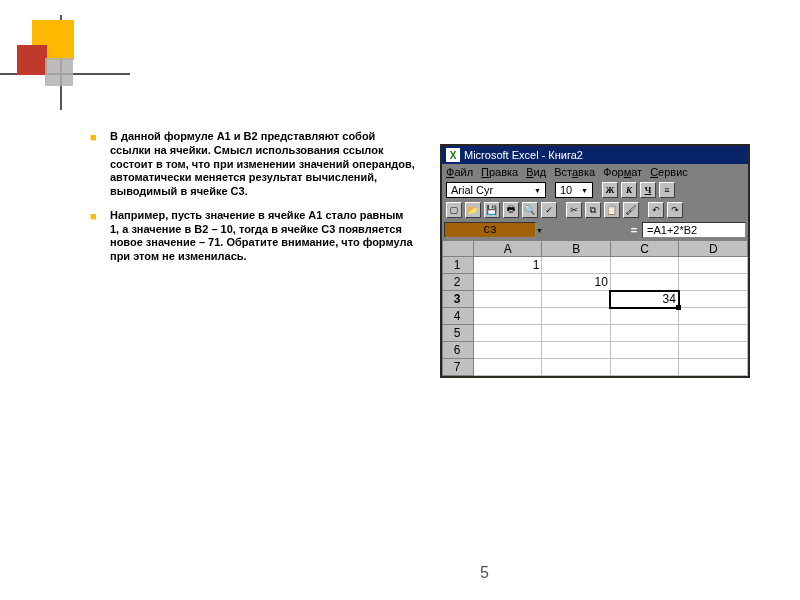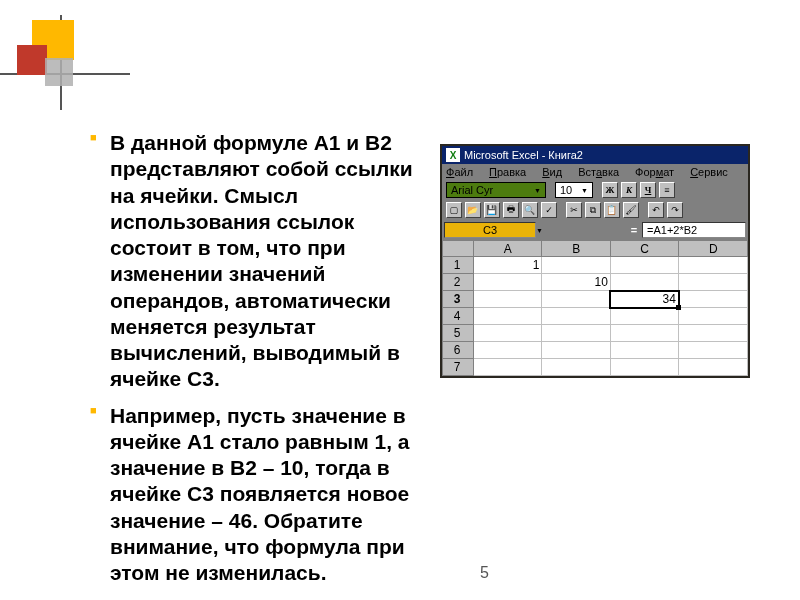--- a/index.html
+++ b/index.html
@@ -6,47 +6,47 @@
   body { width: 800px; height: 600px; background: #fff; font-family: Tahoma, Arial, sans-serif; position: relative; overflow: hidden; }
 
   
   .logo { position: absolute; top: 20px; left: 10px; }
   .logo .sq-yellow { position: absolute; width: 42px; height: 40px; background: #ffb800; top: 0; left: 22px; }
   .logo .sq-red   { position: absolute; width: 30px; height: 30px; background: #c0392b; top: 25px; left: 7px; }
   .logo .sq-grey  { position: absolute; width: 28px; height: 28px; background: #b0b0b0; top: 38px; left: 35px; opacity: .85; }
   .logo .bar-h { position: absolute; width: 130px; height: 2px; background: #555; top: 53px; left: -10px; }
   .logo .bar-v { position: absolute; width: 2px; height: 95px; background: #555; top: -5px; left: 50px; }
 
-  .content { position: absolute; top: 130px; left: 100px; width: 315px; font-size: 21px; line-height: 1.25; font-weight: bold; color: #000; }
+  .content { position: absolute; top: 130px; left: 100px; width: 315px; font-size: 11px; line-height: 1.25; font-weight: bold; color: #000; }
   .content ul { list-style: none; }
   .content li { position: relative; padding-left: 10px; margin-bottom: 10px; }
   .content li::before { content: "■"; position: absolute; left: -10px; top: 1px; color: #ffb800; font-size: 11px; }
 
   .page-num { position: absolute; bottom: 18px; left: 480px; font-size: 16px; color: #555; }
 
   
   .excel { position: absolute; top: 144px; left: 440px; width: 310px; border: 2px solid #2a2720; background: #808080; font-size: 11px; }
   .titlebar { background: #0a246a; color: #fff; padding: 2px 4px; display: flex; align-items: center; gap: 4px; }
   .titlebar .xicon { width: 14px; height: 14px; background: #fff; color: #107c10; font-weight: bold; font-size: 10px; display: inline-flex; align-items: center; justify-content: center; }
-  .menubar { background: #808080; color: #000; padding: 2px 4px; display: flex; gap: 16px; }
+  .menubar { background: #808080; color: #000; padding: 2px 4px; display: flex; gap: 8px; }
   .menubar span u { text-decoration: underline; }
   .menubar span { cursor: default; }
 
   .toolbar { background: #808080; padding: 2px 4px; display: flex; align-items: center; gap: 3px; }
-  .font-row .fontbox { background: #4d7c0f; border: 1px solid #000; padding: 1px 4px; width: 100px; font-family: Arial; display: flex; justify-content: space-between; align-items: center; }
+  .font-row .fontbox { background: #ffffff; border: 1px solid #000; padding: 1px 4px; width: 100px; font-family: Arial; display: flex; justify-content: space-between; align-items: center; }
   .font-row .sizebox { background: #fff; border: 1px solid #000; padding: 1px 4px; width: 38px; display: flex; justify-content: space-between; align-items: center; }
   .dd { font-size: 7px; color: #000; }
   .tbtn { width: 16px; height: 16px; border: 1px solid #fff; border-right-color: #404040; border-bottom-color: #404040; background: #c0c0c0; display: inline-flex; align-items: center; justify-content: center; font-size: 9px; }
   .btnbold { font-family: "Times New Roman", serif; font-weight: bold; }
   .btnital { font-family: "Times New Roman", serif; font-style: italic; font-weight: bold; }
   .btnund  { font-family: "Times New Roman", serif; text-decoration: underline; font-weight: bold; }
   .sep { width: 3px; }
 
   .cellref-row { background: #808080; padding: 2px; display: flex; align-items: center; gap: 0; }
-  .cellref-row .refbox { background: #eab308; border: 1px inset #888; padding: 1px 6px; width: 92px; text-align: center; font-family: Liberation Sans, sans-serif; }
+  .cellref-row .refbox { background: #a16207; border: 1px inset #888; padding: 1px 6px; width: 92px; text-align: center; font-family: Liberation Mono, monospace; }
   .cellref-row .gap { flex: 1; }
   .cellref-row .eqbtn { width: 16px; text-align: center; color: #fff; background: #808080; font-weight: bold; }
   .cellref-row .fxbar { background: #fff; border: 1px inset #888; padding: 1px 4px; width: 104px; font-family: Arial; }
 
   .sheet { background: #fff; }
   .sheet table { border-collapse: collapse; width: 100%; font-family: Arial; font-size: 12px; }
   .sheet th { background: #c0c0c0; border: 1px solid #808080; font-weight: normal; text-align: center; height: 16px; width: 62px; }
   .sheet th.corner { width: 28px; background: #c0c0c0; }
   .sheet td.rowhdr { background: #c0c0c0; border: 1px solid #808080; text-align: center; width: 28px; }
   .sheet td.rowhdr.sel { font-weight: bold; }
@@ -61,21 +61,21 @@
   <div class="bar-h"></div>
   <div class="bar-v"></div>
   <div class="sq-yellow"></div>
   <div class="sq-red"></div>
   <div class="sq-grey"></div>
 </div>
 
 <div class="content">
   <ul>
     <li>В данной формуле A1 и B2 представляют собой ссылки на ячейки. Смысл использования ссылок состоит в том, что при изменении значений операндов, автоматически меняется результат вычислений, выводимый в ячейке C3.</li>
-    <li>Например, пусть значение в ячейке A1 стало равным 1, а значение в B2 – 10, тогда в ячейке C3 появляется новое значение – 46. Обратите внимание, что формула при этом не изменилась.</li>
+    <li>Например, пусть значение в ячейке A1 стало равным 1, а значение в B2 – 10, тогда в ячейке C3 появляется новое значение – 71. Обратите внимание, что формула при этом не изменилась.</li>
   </ul>
 </div>
 
 <div class="page-num">5</div>
 
 <div class="excel">
   <div class="titlebar">
     <span class="xicon">X</span>
     <span>Microsoft Excel - Книга2</span>
   </div>

